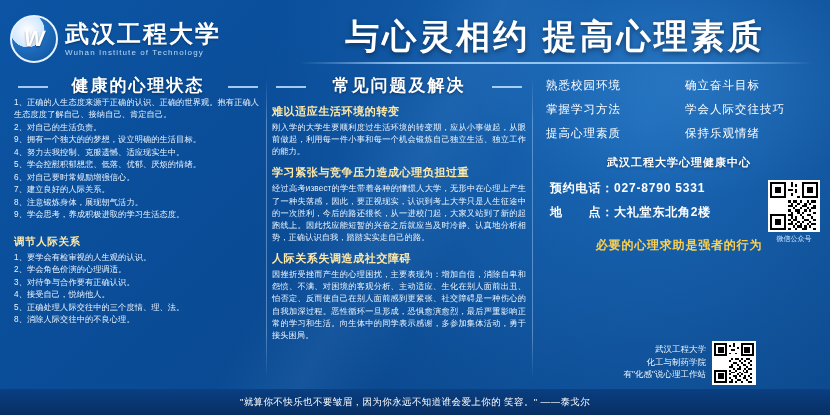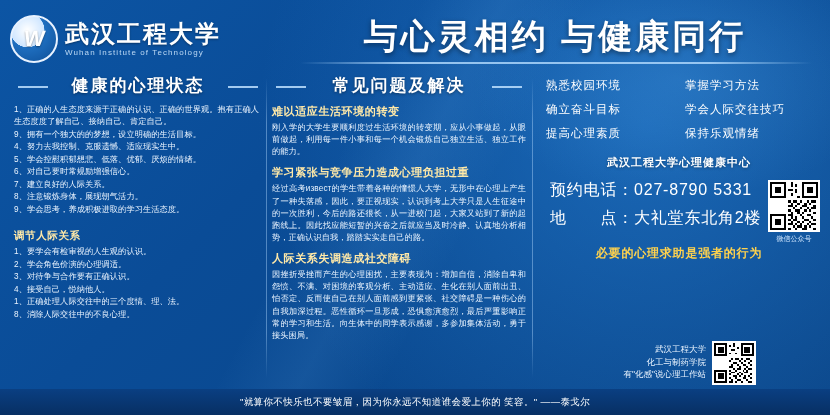--- a/index.html
+++ b/index.html
@@ -69,21 +69,21 @@
   }
 
   
   .col{position:absolute;top:74px;}
   .col-left{left:14px;width:248px;}
   .col-mid{left:272px;width:254px;}
   .col-right{left:540px;width:278px;}
 
   .sec-head{
     text-align:center;color:#ffffff;font-size:17px;font-weight:bold;
-    letter-spacing:2px;margin-bottom:7px;position:relative;
+    letter-spacing:2px;position:relative;
     text-shadow:0 1px 3px rgba(0,0,0,.4);
   }
   .sec-head::before,.sec-head::after{
     content:"";position:absolute;top:50%;width:30px;height:2px;
     background:rgba(190,225,255,.85);
   }
   .sec-head::before{left:4px;}
   .sec-head::after{right:4px;}
 
   .sub-head{
@@ -112,21 +112,21 @@
   .benefit-grid div{
     color:#ffffff;font-size:11.5px;font-weight:normal;letter-spacing:1px;
     white-space:nowrap;
   }
   .center-name{
     color:#ffffff;font-size:11px;font-weight:bold;text-align:center;
     letter-spacing:1px;margin:6px 0 10px 0;
     text-shadow:0 1px 3px rgba(0,0,0,.35);
   }
   .contact-row{
-    color:#ffffff;font-size:16px;font-weight:normal;letter-spacing:.8px;
+    color:#ffffff;font-size:12px;font-weight:bold;letter-spacing:.8px;
     margin:0 16px 7px 10px;
   }
   .slogan{
     color:#ffd24d;font-size:12px;font-weight:bold;text-align:center;
     letter-spacing:.8px;margin-top:16px;
   }
 
   
   .qr{
     background:#ffffff;padding:2px;box-sizing:border-box;
@@ -170,65 +170,66 @@
   <div class="logo-wrap">
     <div class="logo-mark">
       <span class="inner">W</span>
     </div>
     <div class="logo-text">
       <div class="logo-cn">武汉工程大学</div>
       <div class="logo-en">Wuhan Institute of Technology</div>
     </div>
   </div>
 
-  <div class="main-title">与心灵相约 与健康同行</div>
+  <div class="main-title">与心灵相约 提高心理素质</div>
   <div class="title-rule"></div>
 
   <div class="sep-v sep-1"></div>
   <div class="sep-v sep-2"></div>
 
   <div class="col col-left">
     <div class="sec-head">健康的心理状态</div>
 
     <p class="list-txt">1、正确的人生态度来源于正确的认识、正确的世界观。抱有正确人生态度度了解自己、接纳自己、肯定自己。</p>
+    <p class="list-txt">2、对自己的生活负责。</p>
     <p class="list-txt">9、拥有一个独大的的梦想，设立明确的生活目标。</p>
     <p class="list-txt">4、努力去我控制、克服遗憾、适应现实生中。</p>
     <p class="list-txt">5、学会控慰积郁想悲、低落、优郁、厌烦的情绪。</p>
     <p class="list-txt">6、对自己要时常规励增强信心。</p>
     <p class="list-txt">7、建立良好的人际关系。</p>
     <p class="list-txt">8、注意锻炼身体，展现朝气活力。</p>
     <p class="list-txt">9、学会思考，养成积极进取的学习生活态度。</p>
 
     <div class="sub-head" style="margin-top:13px">调节人际关系</div>
     <p class="list-txt">1、要学会有检审视的人生观的认识。</p>
     <p class="list-txt">2、学会角色价演的心理调适。</p>
     <p class="list-txt">3、对待争与合作要有正确认识。</p>
     <p class="list-txt">4、接受自己，悦纳他人。</p>
-    <p class="list-txt">1、正确处理人际交往中的三个度情、理、法。</p>
+    <p class="list-txt">5、正确处理人际交往中的三个度情、理、法。</p>
     <p class="list-txt">8、消除人际交往中的不良心理。</p>
   </div>
 
   <div class="col col-mid">
     <div class="sec-head">常见问题及解决</div>
 
     <div class="sub-head-mid">难以适应生活环境的转变</div>
     <p class="body-txt">刚入学的大学生要顺利度过生活环境的转变期，应从小事做起，从眼前做起，利用每一件小事和每一个机会锻炼自己独立生活、独立工作的能力。</p>
 
     <div class="sub-head-mid">学习紧张与竞争压力造成心理负担过重</div>
     <p class="body-txt">经过高考извест的学生带着各种的憧憬人大学，无形中在心理上产生了一种失落感，因此，要正视现实，认识到考上大学只是人生征途中的一次胜利，今后的路还很长，从一进校门起，大家又站到了新的起跑线上。因此找应能短暂的兴奋之后就应当及时冷静、认真地分析相势，正确认识自我，踏踏实实走自己的路。</p>
 
     <div class="sub-head-mid">人际关系失调造成社交障碍</div>
     <p class="body-txt">因挫折受挫而产生的心理困扰，主要表现为：增加自信，消除自卑和怨愤、不满、对困境的客观分析、主动适应、生化在别人面前出丑、怕否定、反而使自己在别人面前感到更紧张、社交障碍是一种伤心的自我加深过程。恶性循环一旦形成，恐惧愈演愈烈，最后严重影响正常的学习和生活。向生体中的同学表示感谢，多参加集体活动，勇于接头困局。</p>
   </div>
 
   <div class="col col-right">
     <div class="benefit-grid">
       <div>熟悉校园环境</div>
+      <div>确立奋斗目标</div>
       <div>掌握学习方法</div>
-      <div>确立奋斗目标</div>
       <div>学会人际交往技巧</div>
       <div>提高心理素质</div>
       <div>保持乐观情绪</div>
     </div>
 
     <div class="center-name">武汉工程大学心理健康中心</div>
     <div class="contact-row">预约电话：027-8790 5331</div>
     <div class="contact-row">地　　点：大礼堂东北角2楼</div>
 
     <div class="slogan">必要的心理求助是强者的行为</div>

